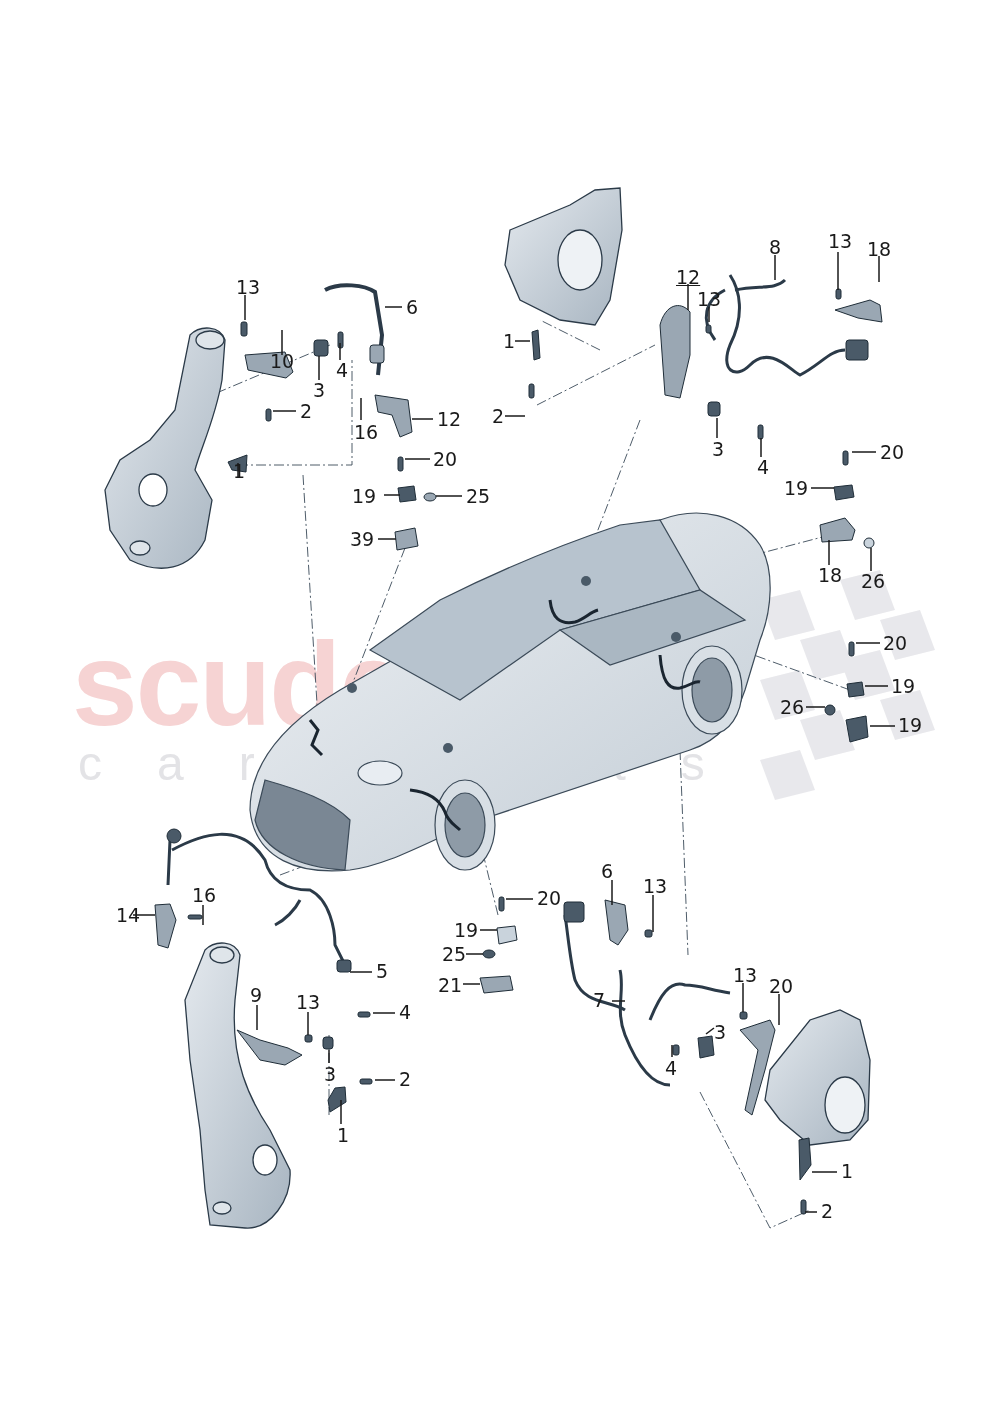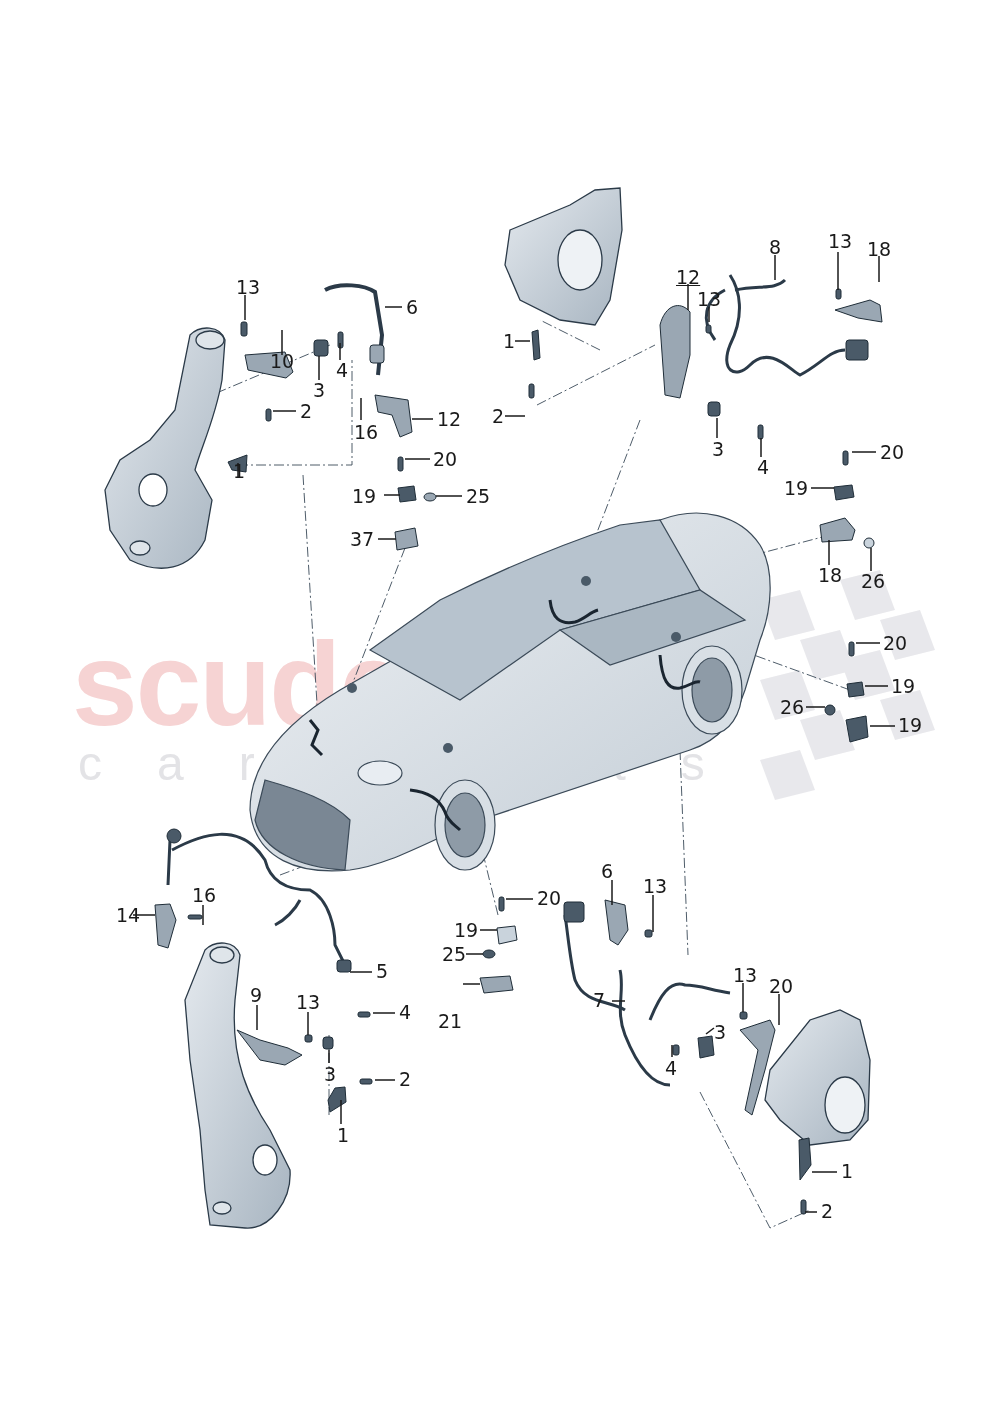--- a/index.html
+++ b/index.html
@@ -257,21 +257,21 @@
   <div class="callout" style="left:406px;top:298px;">6</div>
   <div class="callout" style="left:336px;top:361px;">4</div>
   <div class="callout" style="left:313px;top:381px;">3</div>
   <div class="callout" style="left:300px;top:402px;">2</div>
   <div class="callout" style="left:354px;top:423px;">16</div>
   <div class="callout" style="left:437px;top:410px;">12</div>
   <div class="callout" style="left:233px;top:462px;">1</div>
   <div class="callout" style="left:433px;top:450px;">20</div>
   <div class="callout" style="left:352px;top:487px;">19</div>
   <div class="callout" style="left:466px;top:487px;">25</div>
-  <div class="callout" style="left:350px;top:530px;">37</div>
+  <div class="callout" style="left:350px;top:530px;">39</div>
   <div class="callout" style="left:828px;top:232px;">13</div>
   <div class="callout" style="left:867px;top:240px;">18</div>
   <div class="callout" style="left:769px;top:238px;">8</div>
   <div class="callout" style="left:676px;top:268px;text-decoration:underline;">12</div>
   <div class="callout" style="left:697px;top:290px;">13</div>
   <div class="callout" style="left:503px;top:332px;">1</div>
   <div class="callout" style="left:492px;top:407px;">2</div>
   <div class="callout" style="left:712px;top:440px;">3</div>
   <div class="callout" style="left:757px;top:458px;">4</div>
   <div class="callout" style="left:880px;top:443px;">20</div>
@@ -287,21 +287,21 @@
   <div class="callout" style="left:376px;top:962px;">5</div>
   <div class="callout" style="left:250px;top:986px;">9</div>
   <div class="callout" style="left:296px;top:993px;">13</div>
   <div class="callout" style="left:399px;top:1003px;">4</div>
   <div class="callout" style="left:324px;top:1065px;">3</div>
   <div class="callout" style="left:399px;top:1070px;">2</div>
   <div class="callout" style="left:337px;top:1126px;">1</div>
   <div class="callout" style="left:537px;top:889px;">20</div>
   <div class="callout" style="left:454px;top:921px;">19</div>
   <div class="callout" style="left:442px;top:945px;">25</div>
-  <div class="callout" style="left:438px;top:976px;margin-top:36px;">21</div>
+  <div class="callout" style="left:438px;top:976px;">21</div>
   <div class="callout" style="left:601px;top:862px;">6</div>
   <div class="callout" style="left:643px;top:877px;">13</div>
   <div class="callout" style="left:733px;top:966px;">13</div>
   <div class="callout" style="left:769px;top:977px;">20</div>
   <div class="callout" style="left:593px;top:991px;">7</div>
   <div class="callout" style="left:714px;top:1023px;">3</div>
   <div class="callout" style="left:665px;top:1059px;">4</div>
   <div class="callout" style="left:841px;top:1162px;">1</div>
   <div class="callout" style="left:821px;top:1202px;">2</div>
 </div>

